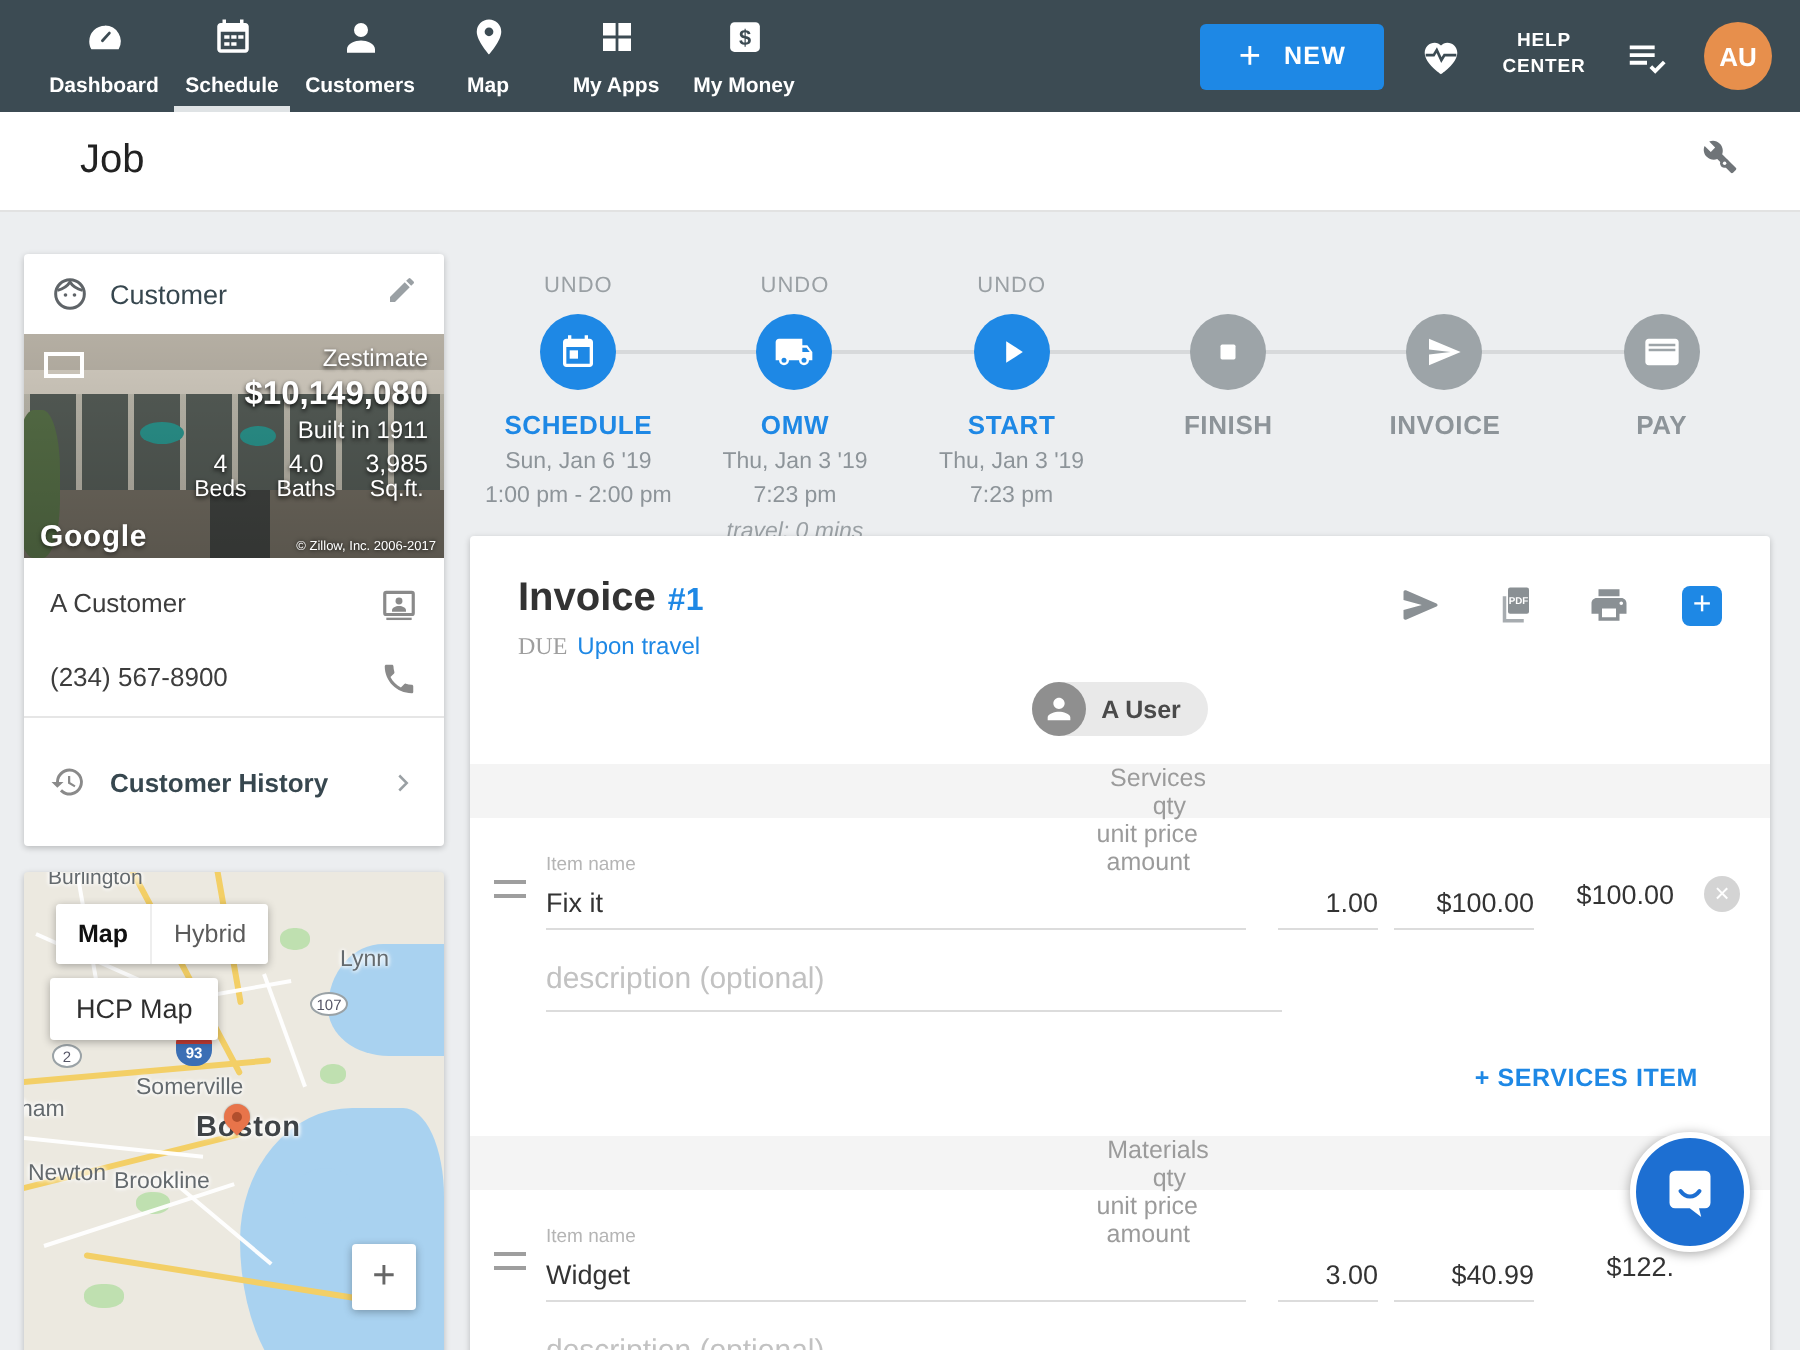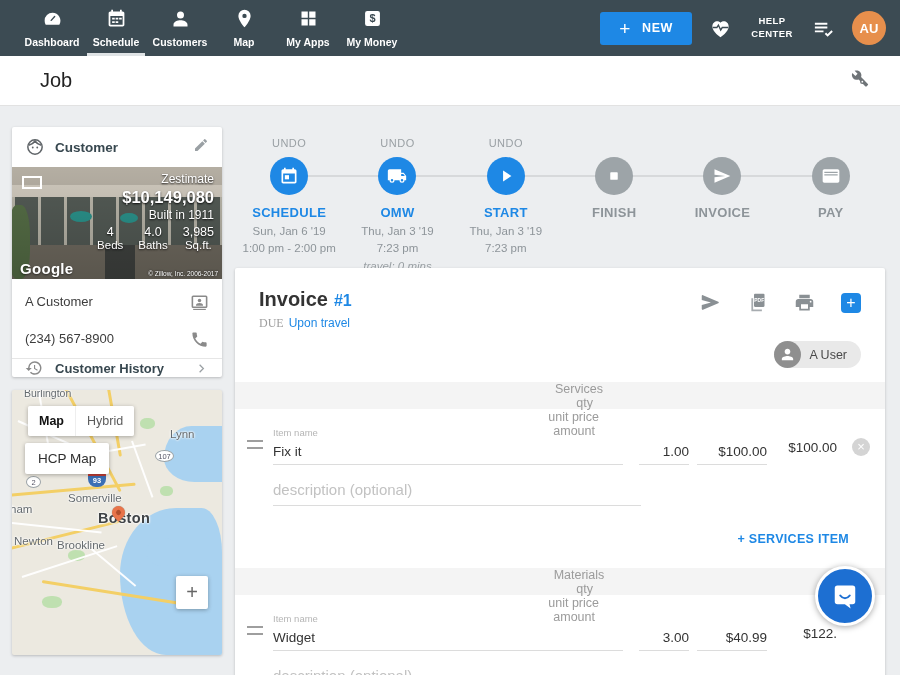--- a/index.html
+++ b/index.html
@@ -36,21 +36,21 @@
 
   
   .content { position:absolute; left:0; top:107px; width:900px; height:568px; }
 
   
   .left-col { position:absolute; left:12px; top:20px; width:210px; }
   .card { background:#fff; border-radius:2px; box-shadow:0 1px 3px rgba(0,0,0,.22); }
 
   .cust-header { height:40px; display:flex; align-items:center; gap:10px; padding:0 13px; }
   .cust-header svg.face { width:20px; height:20px; }
-  .cust-title { font-size:13.5px; font-weight:bold; color:#37474f; flex:1; }
+  .cust-title { font-size:13.5px; font-weight:normal; color:#37474f; flex:1; }
   .cust-header .pencil svg { width:16px; height:16px; fill:#9aa0a4; }
 
   .photo { position:relative; height:112px; overflow:hidden; background:#6d28d9; cursor:pointer; }
   .ph-top  { position:absolute; left:0; top:0; right:0; height:18px; background:#c9c2b5; }
   .ph-trim { position:absolute; left:0; top:18px; right:0; height:12px; background:#e6dfd2; }
   .ph-win  { position:absolute; left:0; top:30px; right:0; height:48px; background:#5d655f;
              background-image:repeating-linear-gradient(90deg, rgba(226,220,205,.85) 0 3px, rgba(0,0,0,0) 3px 26px); }
   .ph-teal1{ position:absolute; left:58px; top:44px; width:22px; height:11px; background:#2fa39b; border-radius:50%; }
   .ph-teal2{ position:absolute; left:108px; top:46px; width:18px; height:10px; background:#2fa39b; border-radius:50%; }
   .ph-low  { position:absolute; left:0; top:78px; right:0; bottom:0; background:#7d776b; }
@@ -67,21 +67,21 @@
   .z-stat  { margin-left:15px; text-align:center; }
   .z-sv { font-size:12.5px; }
   .z-sl { font-size:11.5px; }
   .google { position:absolute; left:8px; bottom:2px; color:#fff; font-size:15px; font-weight:bold;
             letter-spacing:.3px; text-shadow:0 1px 2px rgba(0,0,0,.55); }
   .copyright { position:absolute; right:4px; bottom:2px; color:#fff; font-size:6.5px; text-shadow:0 0 2px #000; }
 
   .crow { display:flex; align-items:center; padding:9px 13px; }
   .crow .txt { flex:1; font-size:13px; color:#3d3d3d; line-height:1.4; }
   .crow .ricon svg { width:19px; height:19px; fill:#8a8a8a; display:block; }
-  .hist-row { border-top:1px solid #e6e6e6; display:flex; align-items:center; gap:12px; padding:0 13px; cursor:pointer; }
+  .hist-row { border-top:1px solid #e6e6e6; display:flex; align-items:center; gap:12px; padding:23px 13px; cursor:pointer; }
   .hist-row svg.hicon { width:18px; height:18px; fill:#8a8a8a; }
   .hist-label { flex:1; font-size:13px; font-weight:bold; color:#37474f; }
   .hist-row svg.chev { width:15px; height:15px; fill:none; stroke:#9aa0a4; stroke-width:2; }
 
   
   .map-card { position:relative; width:210px; height:265px; margin-top:13px; overflow:hidden; background:#ece9e0; cursor:grab; }
   .water { position:absolute; background:#a9d2f0; }
   .w1 { right:0; top:36px; width:58px; height:56px; border-radius:50% 0 0 55% / 60% 0 0 45%; }
   .w2 { right:0; top:118px; width:102px; height:147px; border-radius:55% 20% 0 45% / 45% 30% 0 55%; }
   .w3 { right:42px; top:148px; width:34px; height:28px; border-radius:50%; }
@@ -155,21 +155,21 @@
   .inv-row1 { display:flex; align-items:flex-start; justify-content:space-between; }
   .inv-title { font-size:20px; font-weight:bold; color:#333; }
   .inv-num { color:#1e88e5; margin-left:6px; font-weight:bold; }
   .due { font-size:12px; margin-top:5px; }
   .due-label { color:#9e9e9e; margin-right:5px;font-family:Liberation Serif, serif; }
   .due-value { color:#1e88e5; cursor:pointer; }
   .inv-icons { display:flex; align-items:center; gap:26px; margin-top:4px; }
   .inv-icons svg { width:21px; height:21px; display:block; }
   .add-btn { width:20px; height:20px; background:#1e88e5; border-radius:4px; color:#fff; font-size:16px;
              line-height:19px; text-align:center; cursor:pointer; }
-  .assignee-row { display:flex; justify-content:flex-end; margin-top:10px; }
+  .assignee-row { display:flex; justify-content:center; margin-top:10px;font-weight:bold; }
   .chip { display:flex; align-items:center; background:#e9e9e9; border-radius:14px; height:27px;
           padding-right:14px; cursor:pointer; }
   .chip-avatar { width:27px; height:27px; border-radius:50%; background:#8f8f8f; display:flex;
                  align-items:center; justify-content:center; }
   .chip-avatar svg { width:17px; height:17px; fill:#fff; }
   .chip-name { font-size:12.5px; color:#4a4a4a; margin-left:8px; }
 
   .band { display:flex; align-items:center; height:27px; background:#f4f4f4; font-size:12.5px;
           color:#9b9b9b; margin-top:14px;flex-direction:column; }
   .c-name { flex:1; padding-left:38px; }

